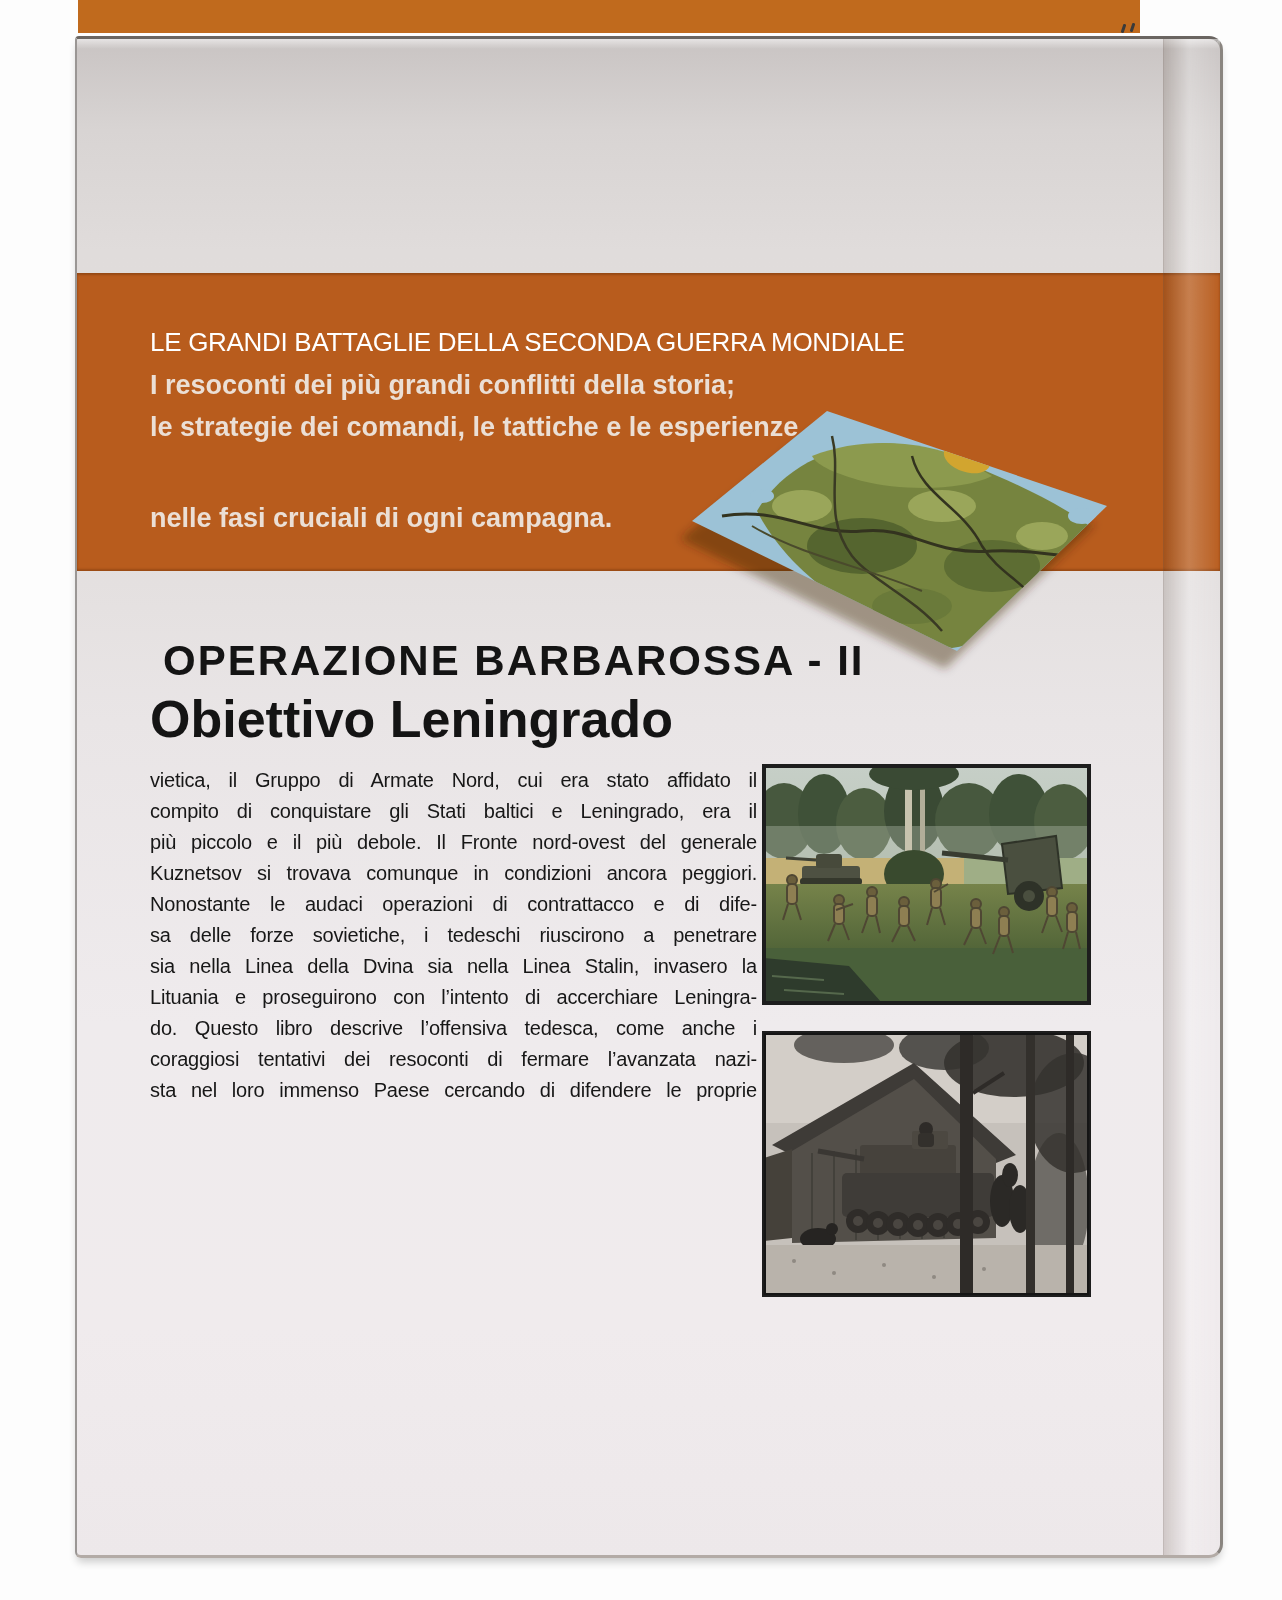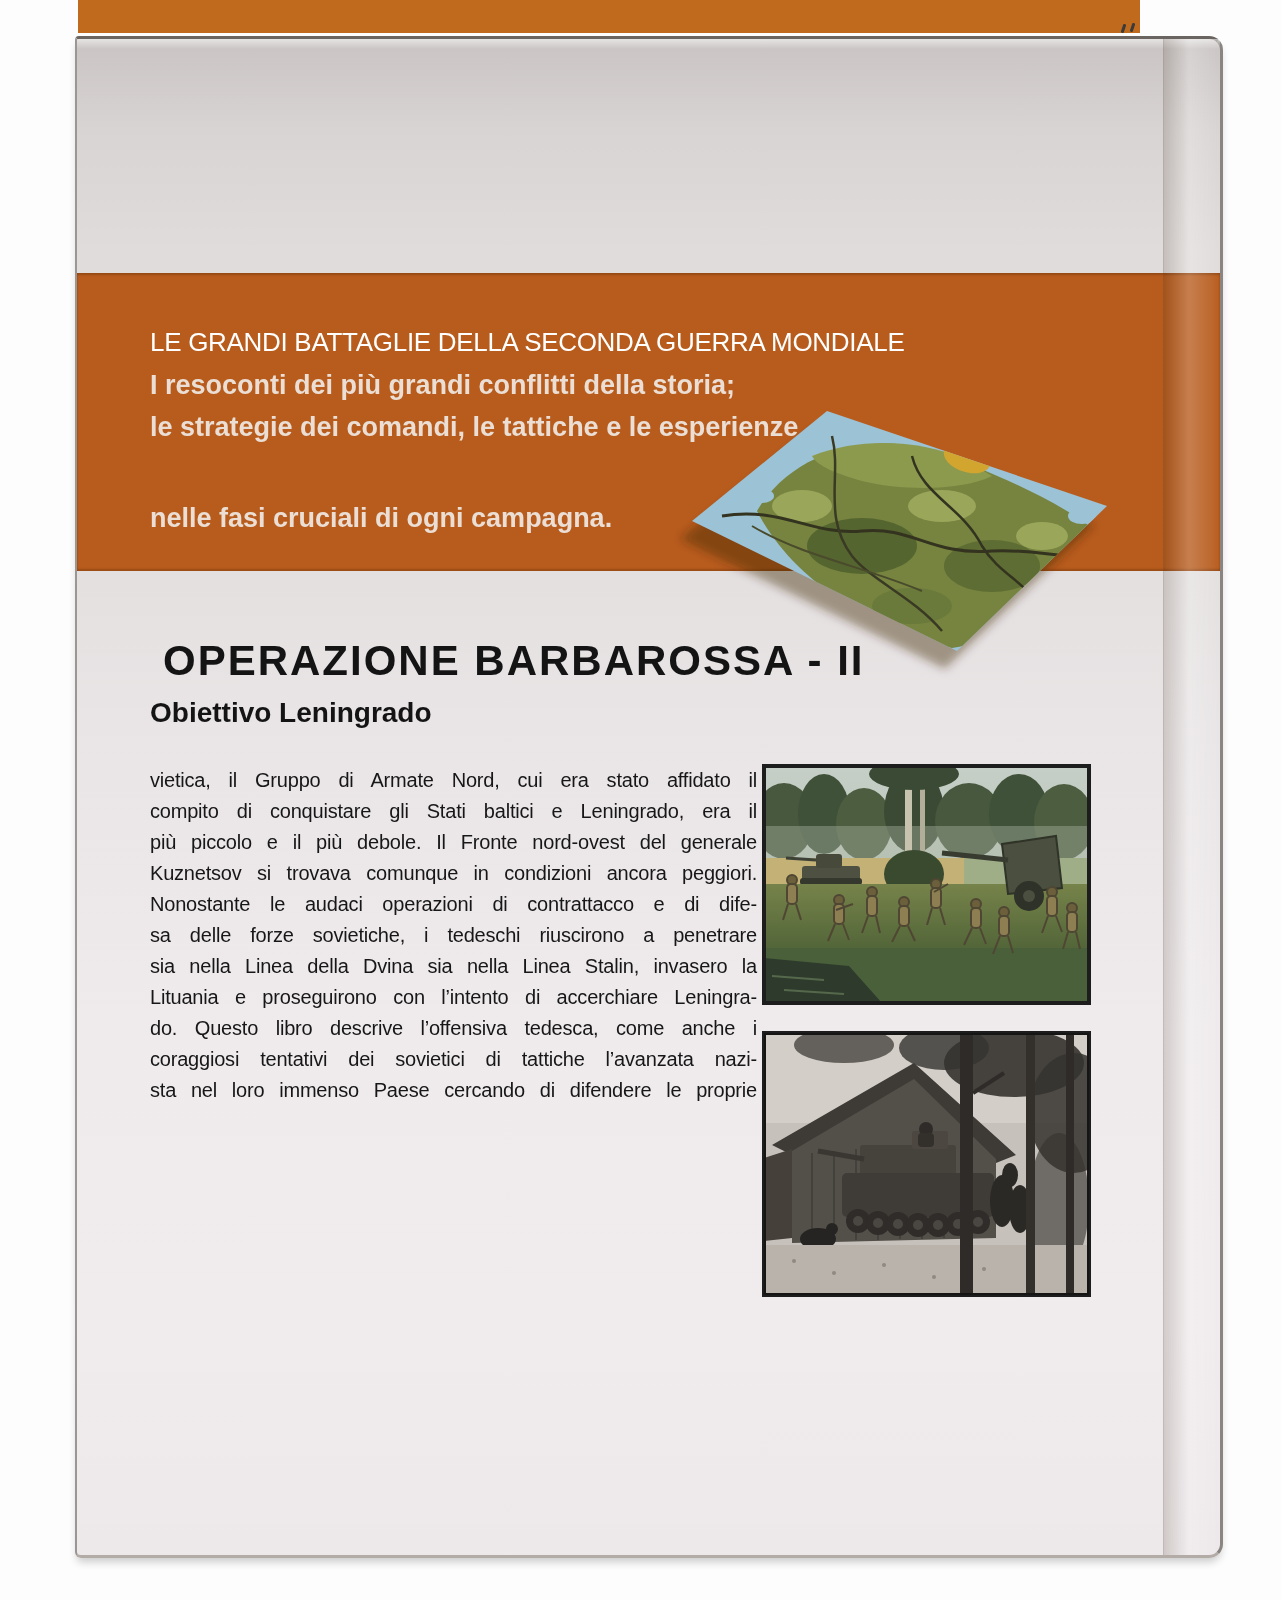--- a/index.html
+++ b/index.html
@@ -32,22 +32,22 @@
         letter-spacing:-0.3px;color:#ffffff;white-space:nowrap;}
   .band-line{position:absolute;left:73px;font-size:27px;font-weight:700;color:#ebdfd5;white-space:nowrap;}
   .bl0{top:97px;} .bl1{top:139px;} .bl2{top:181px;} .bl3{top:230px;}
 
   
   .map-wrap{position:absolute;left:585px;top:357px;width:480px;height:300px;z-index:6;}
 
   
   .cover-title{position:absolute;left:86px;top:598px;font-size:42px;font-weight:700;
         letter-spacing:2px;color:#141414;white-space:nowrap;z-index:3;}
-  .cover-subtitle{position:absolute;left:73px;top:650px;font-size:28px;font-weight:700;
-        color:#141414;white-space:nowrap;z-index:3;margin-top:8px;}
+  .cover-subtitle{position:absolute;left:73px;top:650px;font-size:52px;font-weight:700;
+        color:#141414;white-space:nowrap;z-index:3;}
 
   
   .body-col{position:absolute;left:73px;top:726px;width:607px;z-index:3;color:#171717;}
   .body-line{font-size:20px;line-height:31px;font-weight:400;letter-spacing:-0.2px;
         text-align:justify;text-align-last:justify;white-space:normal;}
   .body-line.last{text-align-last:left;}
 
   
   .pic{position:absolute;left:685px;z-index:4;border:2px solid #1d1d1d;background:#888;}
   .pic.painting{top:725px;width:325px;height:237px;}
@@ -114,21 +114,21 @@
     <div class="body-col">
       <div class="body-line">vietica, il Gruppo di Armate Nord, cui era stato affidato il</div>
       <div class="body-line">compito di conquistare gli Stati baltici e Leningrado, era il</div>
       <div class="body-line">più piccolo e il più debole. Il Fronte nord-ovest del generale</div>
       <div class="body-line">Kuznetsov si trovava comunque in condizioni ancora peggiori.</div>
       <div class="body-line">Nonostante le audaci operazioni di contrattacco e di dife-</div>
       <div class="body-line">sa delle forze sovietiche, i tedeschi riuscirono a penetrare</div>
       <div class="body-line">sia nella Linea della Dvina sia nella Linea Stalin, invasero la</div>
       <div class="body-line">Lituania e proseguirono con l’intento di accerchiare Leningra-</div>
       <div class="body-line">do. Questo libro descrive l’offensiva tedesca, come anche i</div>
-      <div class="body-line">coraggiosi tentativi dei sovietici di tattiche l’avanzata nazi-</div>
+      <div class="body-line">coraggiosi tentativi dei resoconti di fermare l’avanzata nazi-</div>
       <div class="body-line">sta nel loro immenso Paese cercando di difendere le proprie</div>
     </div>
 
     <div class="pic painting" aria-label="color painting of soldiers with an artillery gun and a tank in a field">
       <svg width="325" height="237" viewBox="0 0 325 237">
         <defs>
           <linearGradient id="skyg" x1="0" y1="0" x2="0" y2="1">
             <stop offset="0" stop-color="#c6cfc7"></stop>
               <stop offset="1" stop-color="#aeb9ab"></stop>
           </linearGradient>

